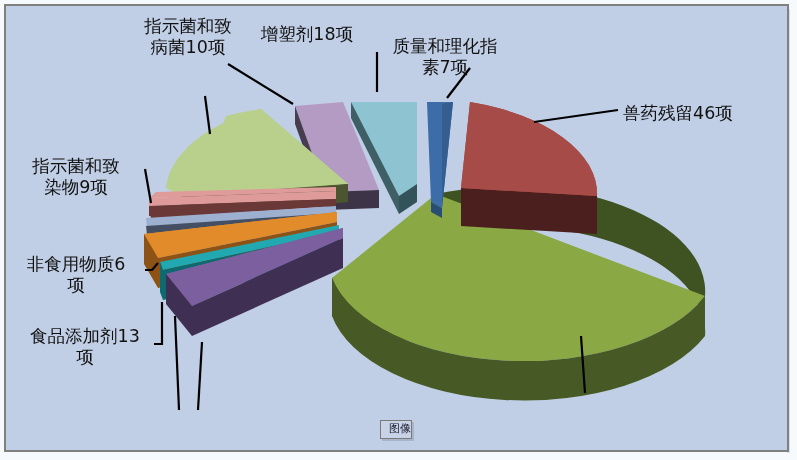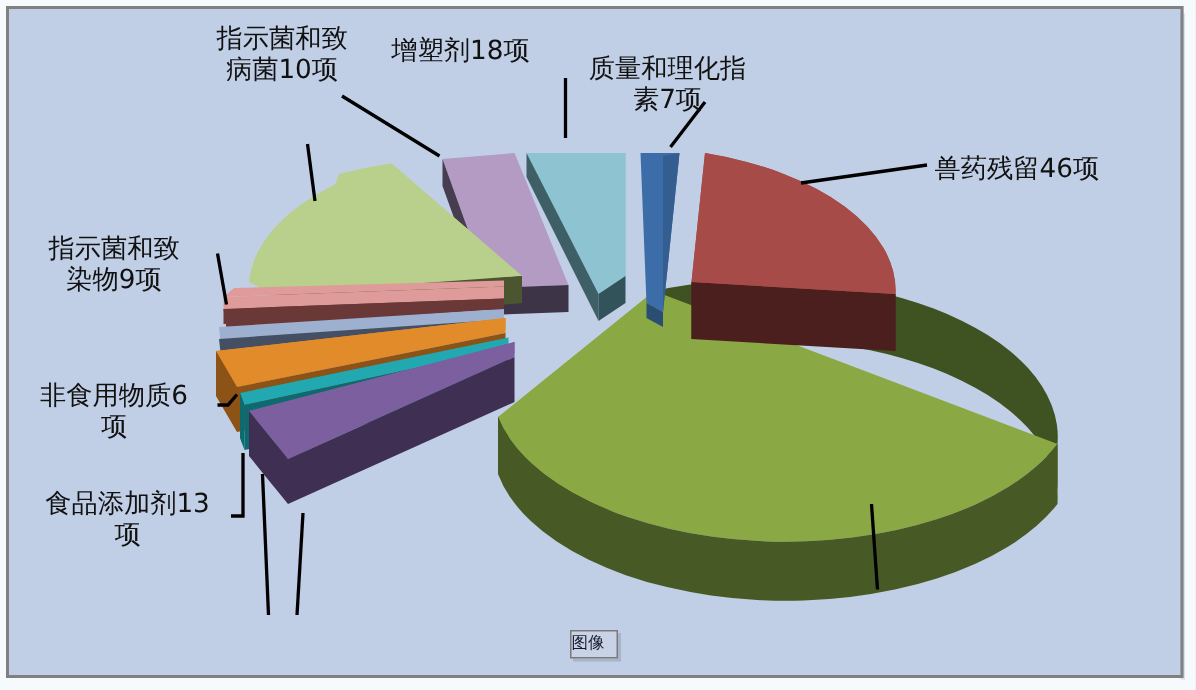--- a/index.html
+++ b/index.html
@@ -11,21 +11,21 @@
          background:rgba(120,130,150,.22);}
   svg#pie{position:absolute;left:0;top:0;width:785px;height:448px;display:block;}
   .lbl{position:absolute;color:#111;font-size:17.5px;line-height:21px;
        font-family:"DejaVu Sans","Liberation Sans",sans-serif;white-space:pre-line;
        letter-spacing:0px;}
   .lbl.c{text-align:center;}
   .lbl.l{text-align:left;}
   #watermark{position:absolute;left:374px;top:414px;width:30px;height:17px;
        background:#c8d3e8;border:1px solid #7a7a7a;
        box-shadow:2px 2px 0 rgba(90,100,120,.25);
-       font-size:11px;line-height:15px;text-align:left;color:#1a1a2e;
+       font-size:11px;line-height:15px;text-align:right;color:#1a1a2e;
        font-family:"DejaVu Sans",sans-serif;overflow:hidden;}
 </style>
 </head>
 <body>
 
 <div id="shot">
   <div id="frame">
 
     <svg id="pie" viewBox="0 0 785 448" preserveAspectRatio="none">
 

